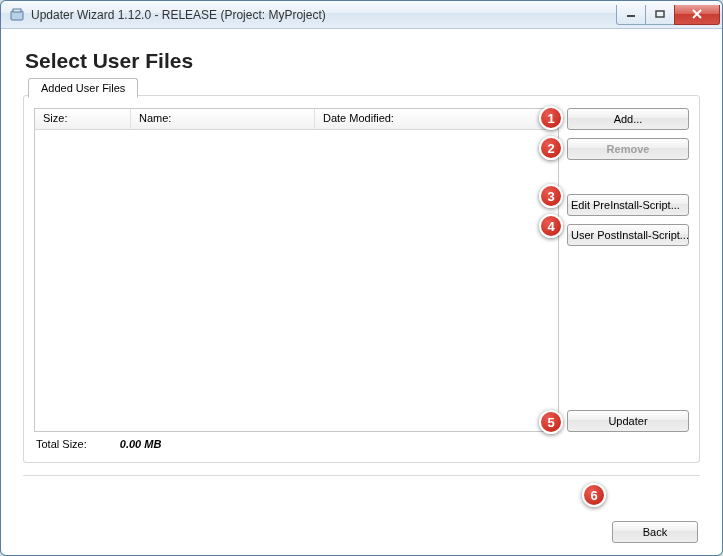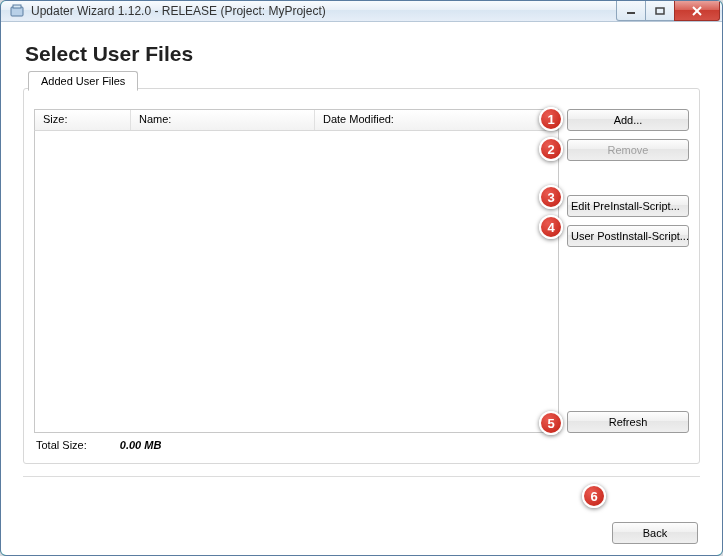--- a/index.html
+++ b/index.html
@@ -78,21 +78,21 @@
     }
     .heading {
       font-size: 21px;
       font-weight: bold;
       color: #222;
       padding: 10px 0 16px 2px;
     }
     .panel-group {
       border: 1px solid #d8d8d8;
       border-radius: 3px;
-      padding: 20px 10px 10px 10px;
+      padding: 12px 10px 10px 10px;
       position: relative;
       margin-top: 6px;
       flex: 0 0 auto;
     }
     .tab {
       position: absolute;
       top: -18px;
       left: 4px;
       background: #fff;
       border: 1px solid #bdbdbd;
@@ -146,20 +146,21 @@
       font-family: inherit;
       cursor: pointer;
       padding: 0 4px;
       white-space: nowrap;
       overflow: hidden;
       text-align: center;
     }
     .btn:disabled {
       color: #a0a0a0;
       cursor: default;
+      font-weight: bold;
     }
     .btn.preinstall, .btn.postinstall { text-align: left; padding-left: 3px; font-size: 11px; }
     .spacer-small { height: 18px; }
     .spacer-large { flex: 1; }
     .totals {
       padding: 6px 2px 2px 2px;
       font-size: 11px;
     }
     .totals b { font-weight: bold; margin-left: 30px; font-style: italic; }
     .hr {
@@ -239,21 +240,21 @@
           <div class="list-body"></div>
         </div>
 
         <div class="side-btns">
           <button class="btn">Add...</button>
           <button class="btn" disabled="">Remove</button>
           <div class="spacer-small"></div>
           <button class="btn preinstall">Edit PreInstall-Script...</button>
           <button class="btn postinstall">User PostInstall-Script...</button>
           <div class="spacer-large" style="height:168px"></div>
-          <button class="btn">Refresh</button>
+          <button class="btn">Updater</button>
 
           <div class="callout" style="left:-28px; top:-2px">1</div>
           <div class="callout" style="left:-28px; top:28px">2</div>
           <div class="callout" style="left:-28px; top:76px">3</div>
           <div class="callout" style="left:-28px; top:106px">4</div>
           <div class="callout" style="left:-28px; top:302px">5</div>
         </div>
       </div>
 
       <div class="totals">

